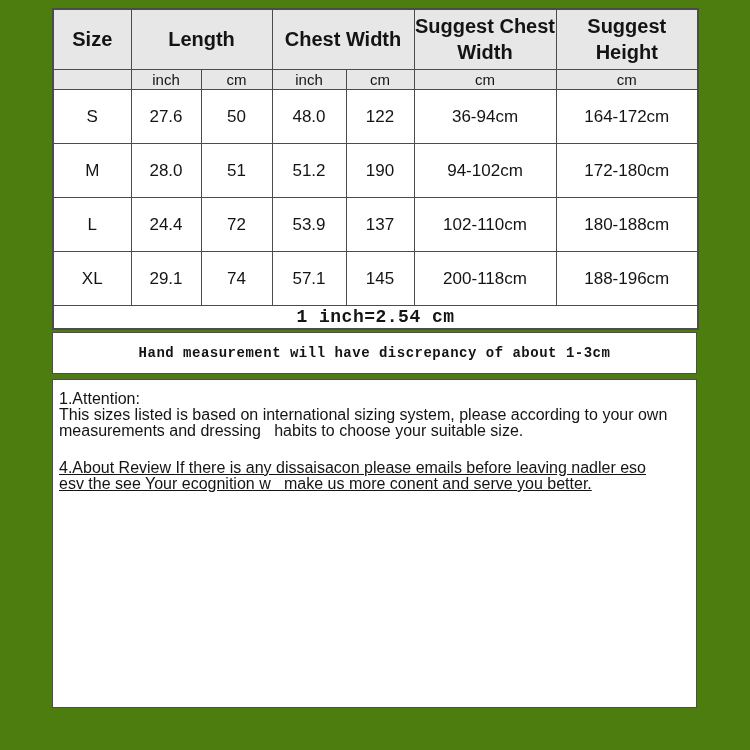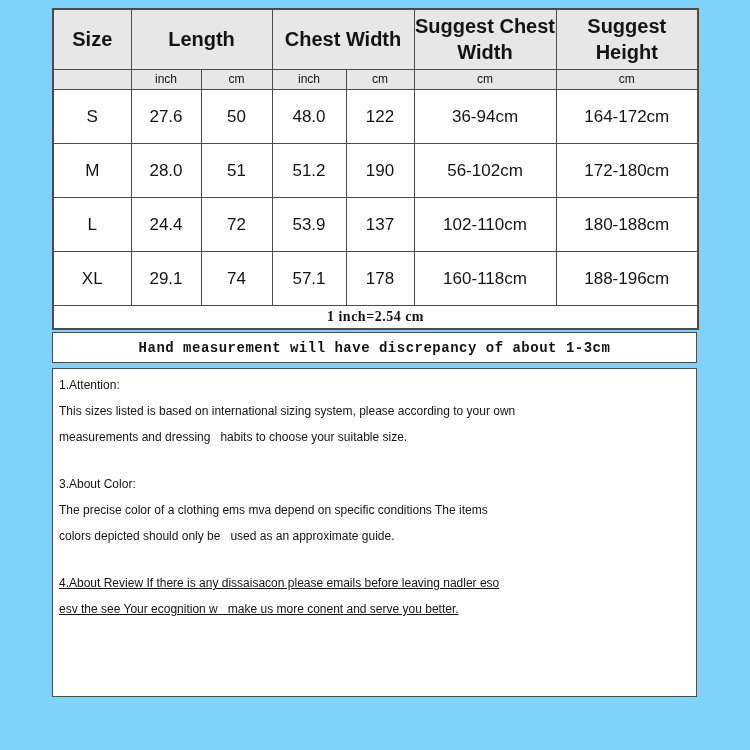--- a/index.html
+++ b/index.html
@@ -9,21 +9,21 @@
     width: 750px;
     height: 750px;
     font-family: "Liberation Sans", sans-serif;
     color: #141414;
     overflow: hidden;
   }
   .page {
     position: relative;
     width: 750px;
     height: 750px;
-    background: #7dd3fc;
+    background: #4d7c0f;
   }
   .wrap {
     position: absolute;
     left: 52px;
     top: 8px;
     width: 645px;
   }
   table.size-table {
     border-collapse: collapse;
     table-layout: fixed;
@@ -40,65 +40,65 @@
   table.size-table { border: 2px solid #4c4c4c; }
   .hdr th {
     background: #e7e7e7;
     font-size: 20px;
     font-weight: bold;
     height: 59px;
     line-height: 1.28;
   }
   .subhdr td {
     background: #e7e7e7;
-    font-size: 12px;
+    font-size: 15px;
     font-weight: normal;
     height: 19px;
     line-height: 19px;
   }
   .datarow td {
     background: #ffffff;
     font-size: 17px;
     height: 53px;
   }
   .conv td {
     height: 22px;
-    font-family: Liberation Serif, serif;
+    font-family: Liberation Mono, monospace;
     font-weight: bold;
-    font-size: 14px;
+    font-size: 18px;
     letter-spacing: 0.5px;
     background: #ffffff;
   }
   .hand-box {
     margin-top: 2px;
     border: 1.5px solid #4c4c4c;
     box-sizing: border-box;
-    height: 31px;
+    height: 42px;
     display: flex;
     align-items: center;
     justify-content: center;
     font-family: "Liberation Mono", monospace;
     font-weight: bold;
     font-size: 14px;
     letter-spacing: 0.5px;
     background: #ffffff;
   }
   .notes-box {
     margin-top: 5px;
     border: 1.5px solid #4c4c4c;
     box-sizing: border-box;
     height: 329px;
     padding: 3px 8px 0 6px;
     background: #ffffff;
   }
   .note-section {
     white-space: pre-wrap;
-    font-size: 12px;
-    line-height: 26px;
-    margin: 0 0 21px 0;
+    font-size: 16px;
+    line-height: 16px;
+    margin: 8px 0 21px 0;
   }
   .note-section:last-child { margin-bottom: 0; text-decoration: underline; }
 </style>
 </head>
 <body>
 
 <div class="page">
   <div class="wrap">
 
     <table class="size-table">
@@ -137,55 +137,52 @@
           <td>122</td>
           <td>36-94cm</td>
           <td>164-172cm</td>
         </tr>
         <tr class="datarow">
           <td>M</td>
           <td>28.0</td>
           <td>51</td>
           <td>51.2</td>
           <td>190</td>
-          <td>56-102cm</td>
+          <td>94-102cm</td>
           <td>172-180cm</td>
         </tr>
         <tr class="datarow">
           <td>L</td>
           <td>24.4</td>
           <td>72</td>
           <td>53.9</td>
           <td>137</td>
           <td>102-110cm</td>
           <td>180-188cm</td>
         </tr>
         <tr class="datarow">
           <td>XL</td>
           <td>29.1</td>
           <td>74</td>
           <td>57.1</td>
-          <td>178</td>
-          <td>160-118cm</td>
+          <td>145</td>
+          <td>200-118cm</td>
           <td>188-196cm</td>
         </tr>
 
         <tr class="conv">
           <td colspan="7">1 inch=2.54 cm</td>
         </tr>
       </tbody>
     </table>
 
     <div class="hand-box">Hand measurement will have discrepancy of about 1-3cm</div>
 
     <div class="notes-box">
       <div class="note-section">1.Attention:
 This sizes listed is based on international sizing system, please according to your own
 measurements and dressing   habits to choose your suitable size.</div>
-      <div class="note-section">3.About Color:
-The precise color of a clothing ems mva depend on specific conditions The items
-colors depicted should only be   used as an approximate guide.</div>
       <div class="note-section">4.About Review If there is any dissaisacon please emails before leaving nadler eso
 esv the see Your ecognition w   make us more conent and serve you better.</div>
     </div>
 
   </div>
 </div>
 
 </body></html>

